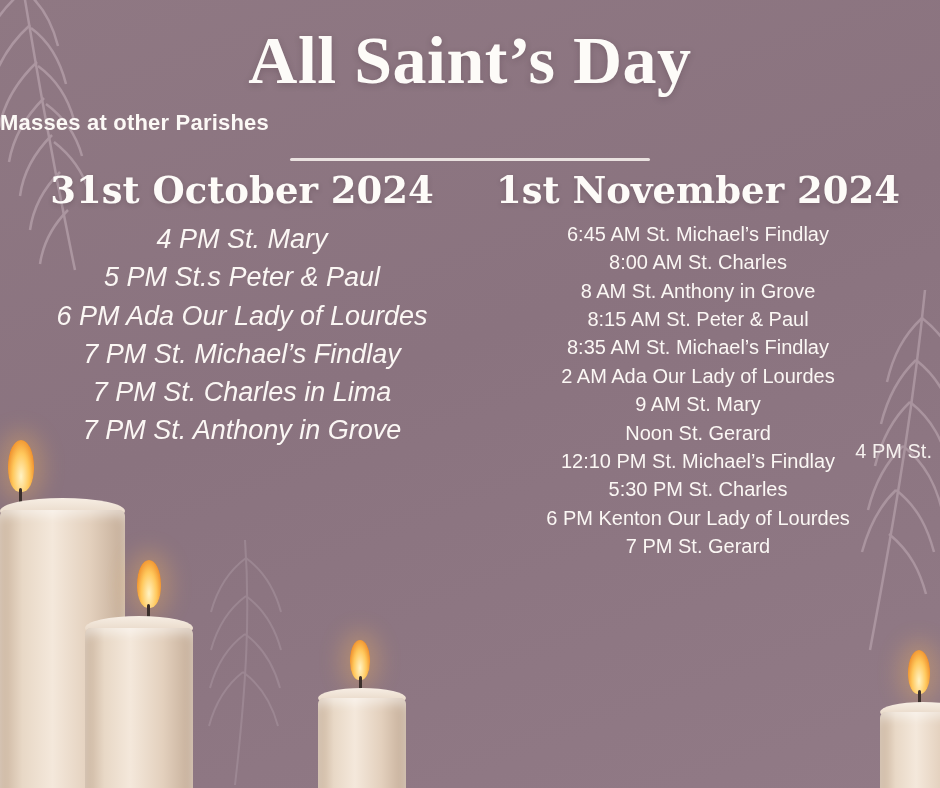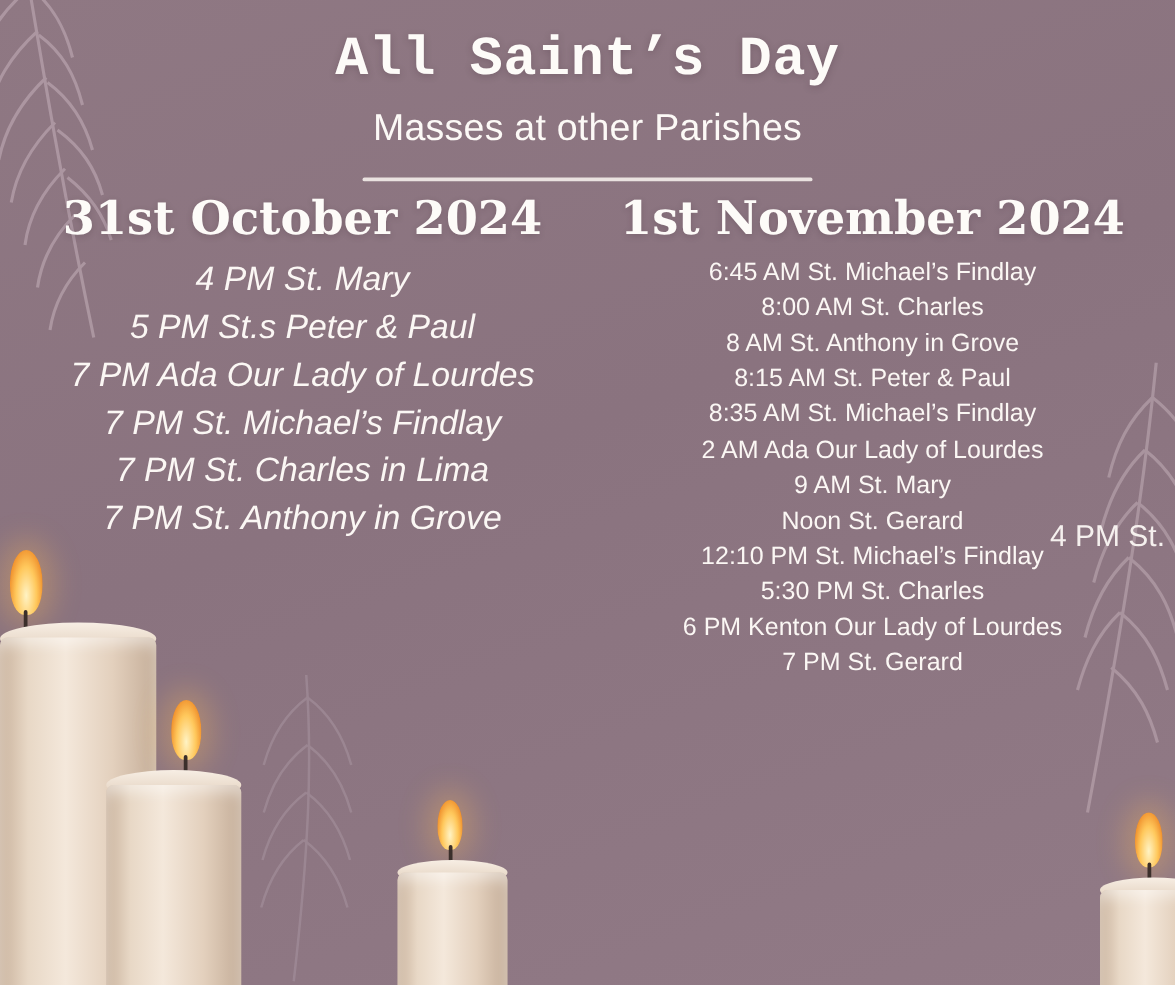--- a/index.html
+++ b/index.html
@@ -66,34 +66,33 @@
   .content {
     position: relative;
     z-index: 5;
     width: 940px;
     height: 788px;
   }
 
   .title {
     text-align: center;
     color: #fdfbf8;
-    font-family: Liberation Mono, monospace;
+    font-family: Liberation Serif, serif;
     font-weight: 700;
-    font-size: 44px;
+    font-size: 68px;
     letter-spacing: 0.5px;
     line-height: 1;
     padding-top: 26px;
     text-shadow: 0 2px 6px rgba(60,40,50,0.25);
   }
 
   .subtitle {
-    text-align: center;
     color: #fcf9f6;
-    font-size: 30px;
-    font-weight: 400;
+    font-size: 22px;
+    font-weight: 700;
     margin-top: 16px;
     letter-spacing: 0.2px;
   }
 
   .divider {
     width: 360px;
     height: 3px;
     background: #f2ece8;
     margin: 22px auto 10px auto;
     border-radius: 2px;
@@ -130,23 +129,23 @@
     color: #fbf7f4;
     line-height: 1.42;
   }
 
   .col-left ul.times li { font-size: 27px; font-style: italic; }
   .col-right ul.times li { font-size: 20px; }
 
   .stray {
     position: absolute;
     right: 8px;
-    top: 416px;
+    top: 440px;
     color: #fbf7f4;
-    font-size: 24px;
+    font-size: 20px;
     opacity: 0.95;
     z-index: 6;
   }
 </style>
 </head>
 <body>
 
 <div class="poster">
 
   <div class="frond" style="left:-20px; top:-30px;">
@@ -238,21 +237,21 @@
     <div class="subtitle">Masses at other Parishes</div>
     <div class="divider"></div>
 
     <div class="columns">
 
       <div class="col col-left">
         <div class="col-head">31st October 2024</div>
         <ul class="times">
           <li>4 PM St. Mary</li>
           <li>5 PM St.s Peter &amp; Paul</li>
-          <li>7 PM Ada Our Lady of Lourdes</li>
+          <li>6 PM Ada Our Lady of Lourdes</li>
           <li>7 PM St. Michael’s Findlay</li>
           <li>7 PM St. Charles in Lima</li>
           <li>7 PM St. Anthony in Grove</li>
         </ul>
       </div>
 
       <div class="col col-right">
         <div class="col-head">1st November 2024</div>
         <ul class="times">
           <li>6:45 AM St. Michael’s Findlay</li>

